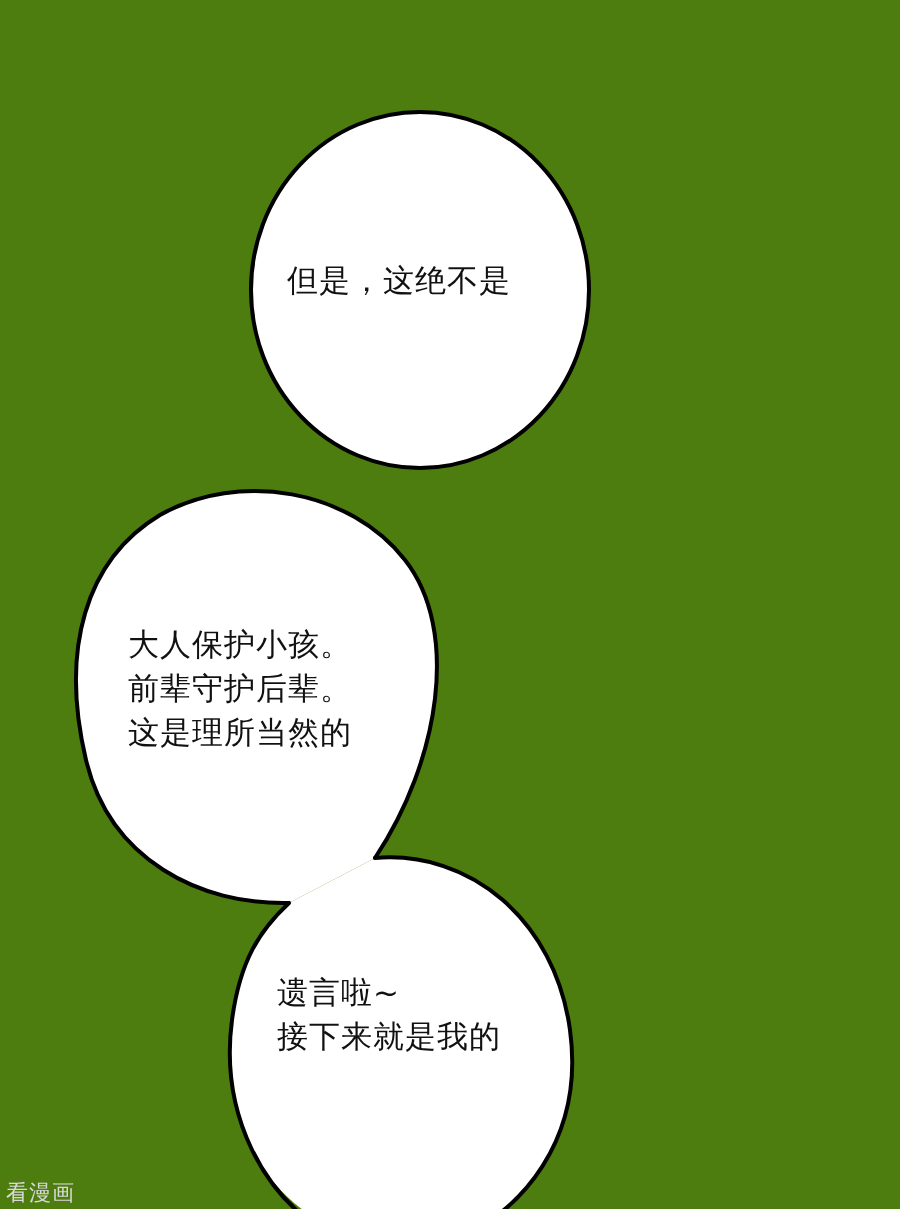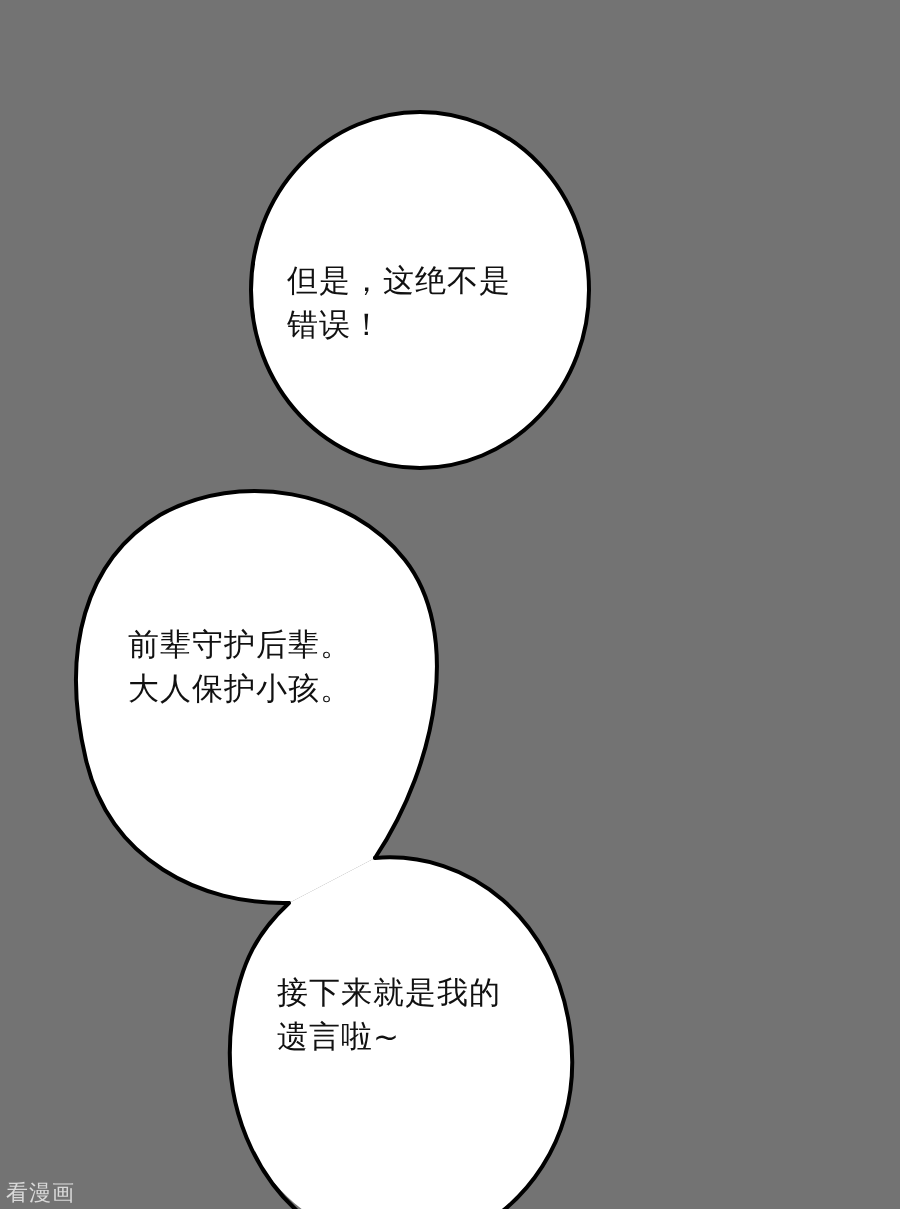--- a/index.html
+++ b/index.html
@@ -1,21 +1,21 @@
 <!DOCTYPE html>
 <html><head>
   <meta charset="utf-8">
   <style>
     html, body { margin: 0; padding: 0; background: #ffffff; }
     #page {
       position: relative;
       width: 900px;
       height: 1209px;
       overflow: hidden;
-      background: #737373;
+      background: #4d7c0f;
     }
     svg.bubbles {
       position: absolute;
       left: 0; top: 0;
       width: 900px; height: 1213px;
     }
     .text {
       position: absolute;
       color: #111111;
       font-family: "DejaVu Sans", "Liberation Sans", sans-serif;
@@ -68,27 +68,27 @@
     <path d="M 375 858
              C 470 850 555 920 570 1030
              C 585 1140 520 1213 455 1240" fill="none" stroke="#000000" stroke-width="4" stroke-linecap="round"></path>
     <path d="M 340 1240
              C 260 1200 220 1110 232 1020
              C 240 960 260 930 289 903" fill="none" stroke="#000000" stroke-width="4" stroke-linecap="round"></path>
   </svg>
 
   <div id="t1" class="text">
     <span class="line">但是，这绝不是</span>
-    <span class="line">错误！</span>
   </div>
 
   <div id="t2" class="text">
+    <span class="line">大人保护小孩。</span>
     <span class="line">前辈守护后辈。</span>
-    <span class="line">大人保护小孩。</span>
+    <span class="line">这是理所当然的</span>
   </div>
 
   <div id="t3" class="text">
+    <span class="line">遗言啦~</span>
     <span class="line">接下来就是我的</span>
-    <span class="line">遗言啦~</span>
   </div>
 
   <div class="watermark">看漫画</div>
 </div>
 
 </body></html>

